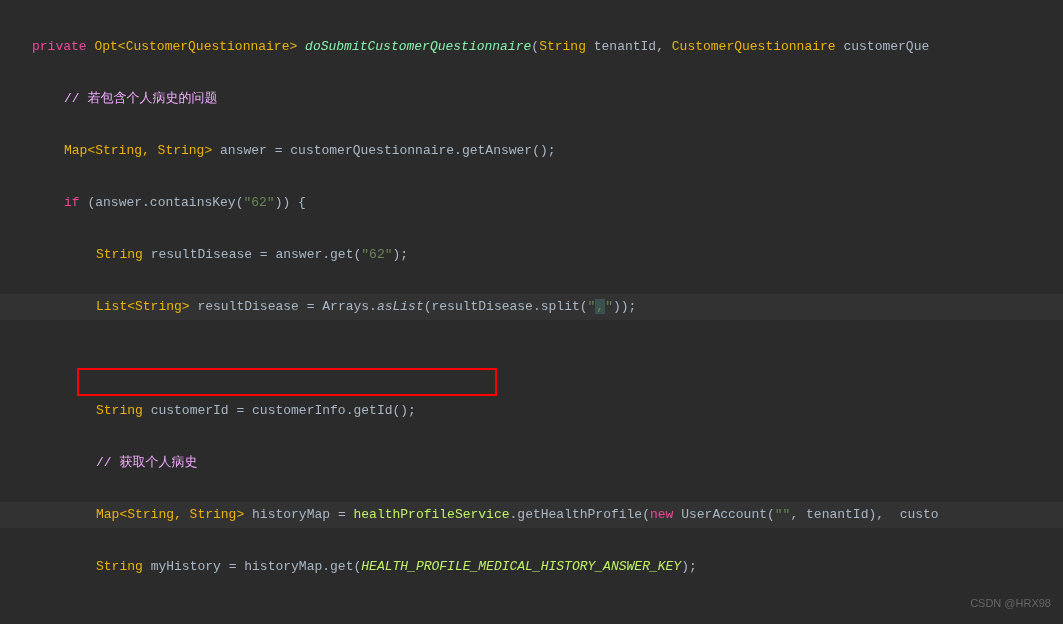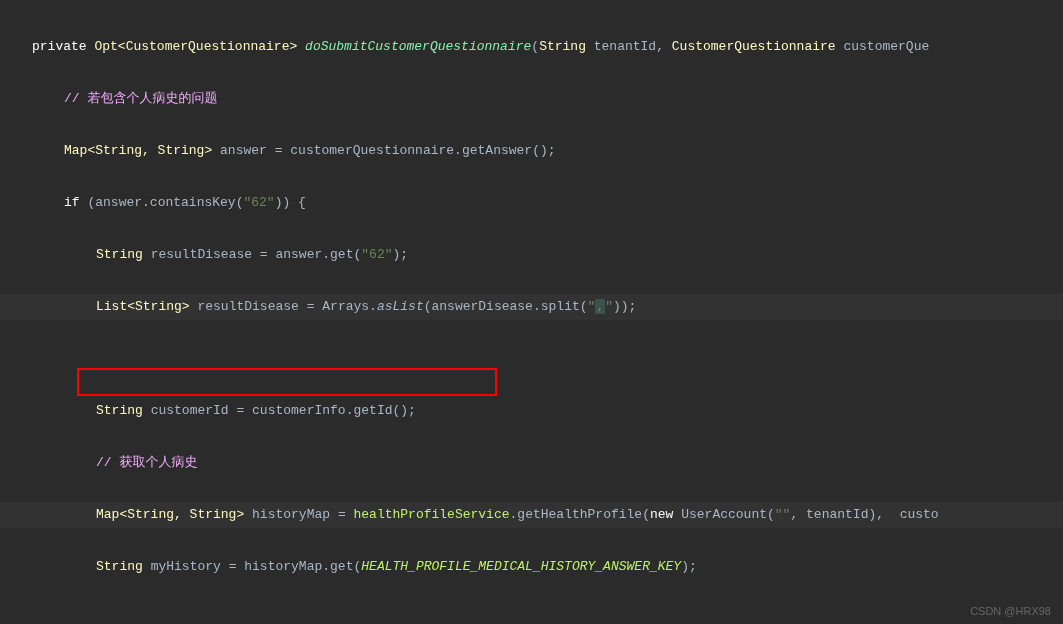--- a/index.html
+++ b/index.html
@@ -29,61 +29,61 @@
     }
     .line-hl {
       background: #323232;
     }
     .line-hl2 {
       background: #323232;
     }
     .indent-1 { padding-left: 32px; }
     .indent-2 { padding-left: 64px; }
     .indent-3 { padding-left: 96px; }
-    .kw { color: #ffffff; }
-    .type { color: #fef9c3; }
+    .kw { color: #ec4899; }
+    .type { color: #eab308; }
     .method { color: #86efac; font-style: italic; }
     .string { color: #6a8759; }
     .comment { color: #f0abfc; }
     .italic { font-style: italic; }
     .ident { color: #bef264; }
     .param { color: #a9b7c6; }
     .punct { color: #a9b7c6; }
     .hl-box {
       position: absolute;
       border: 2px solid #ff0000;
       left: 77px;
       top: 368px;
       width: 420px;
       height: 28px;
       pointer-events: none;
     }
     .watermark {
       position: absolute;
-      bottom: 0;
+      bottom: 8px;
       right: 12px;
       color: #666;
       font-size: 11px;
       font-family: sans-serif;
     }
     .sep-comma {
       background: #3b514d;
       padding: 0 1px;
     }
   </style>
 </head>
 <body>
 
 <div class="code-container">
 <span class="line indent-1"><span class="kw">private</span> <span class="type">Opt&lt;CustomerQuestionnaire&gt;</span> <span class="method">doSubmitCustomerQuestionnaire</span><span class="punct">(</span><span class="type">String</span> <span class="param">tenantId</span><span class="punct">, </span><span class="type">CustomerQuestionnaire</span> <span class="param">customerQue</span></span>
 <span class="line indent-2"><span class="comment">// 若包含个人病史的问题</span></span>
 <span class="line indent-2"><span class="type">Map&lt;String, String&gt;</span> <span>answer</span> <span>=</span> <span>customerQuestionnaire.getAnswer()</span><span>;</span></span>
 <span class="line indent-2"><span class="kw">if</span> <span class="punct">(</span><span>answer.containsKey(</span><span class="string">"62"</span><span>)) {</span></span>
 <span class="line indent-3"><span class="type">String</span> <span>resultDisease</span> <span>= answer.get(</span><span class="string">"62"</span><span>);</span></span>
-<span class="line line-hl indent-3"><span class="type">List&lt;String&gt;</span> <span>resultDisease</span> <span>= Arrays.</span><span class="italic">asList</span><span>(answerDisease.split(</span><span class="string">"<span class="sep-comma">,</span>"</span><span>));</span></span>
+<span class="line line-hl indent-3"><span class="type">List&lt;String&gt;</span> <span>resultDisease</span> <span>= Arrays.</span><span class="italic">asList</span><span>(resultDisease.split(</span><span class="string">"<span class="sep-comma">,</span>"</span><span>));</span></span>
 <span class="line">&nbsp;</span>
 <span class="line indent-3"><span class="type">String</span> <span>customerId</span> <span>= customerInfo.getId();</span></span>
 <span class="line indent-3"><span class="comment">// 获取个人病史</span></span>
 <span class="line line-hl2 indent-3"><span class="type">Map&lt;String, String&gt;</span> <span>historyMap</span> <span>=</span> <span class="ident">healthProfileService</span><span>.getHealthProfile(</span><span class="kw">new</span> <span>UserAccount(</span><span class="string">""</span><span>, tenantId),  custo</span></span>
 <span class="line indent-3"><span class="type">String</span> <span>myHistory</span> <span>= historyMap.get(</span><span class="ident italic">HEALTH_PROFILE_MEDICAL_HISTORY_ANSWER_KEY</span><span>);</span></span>
 
 
 
 
 

